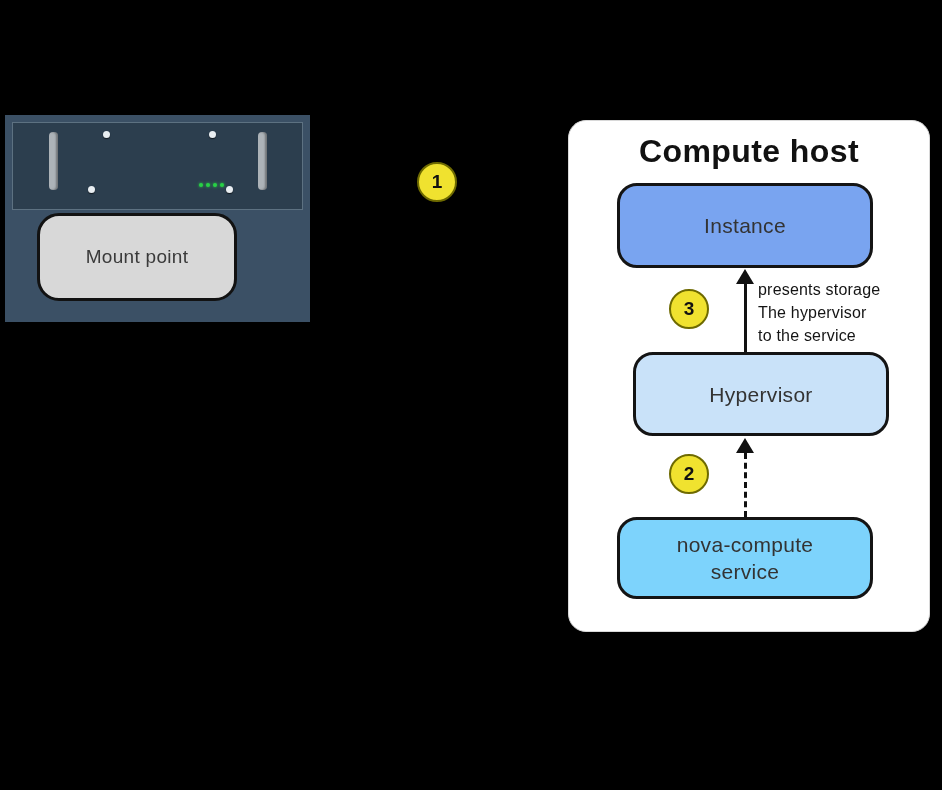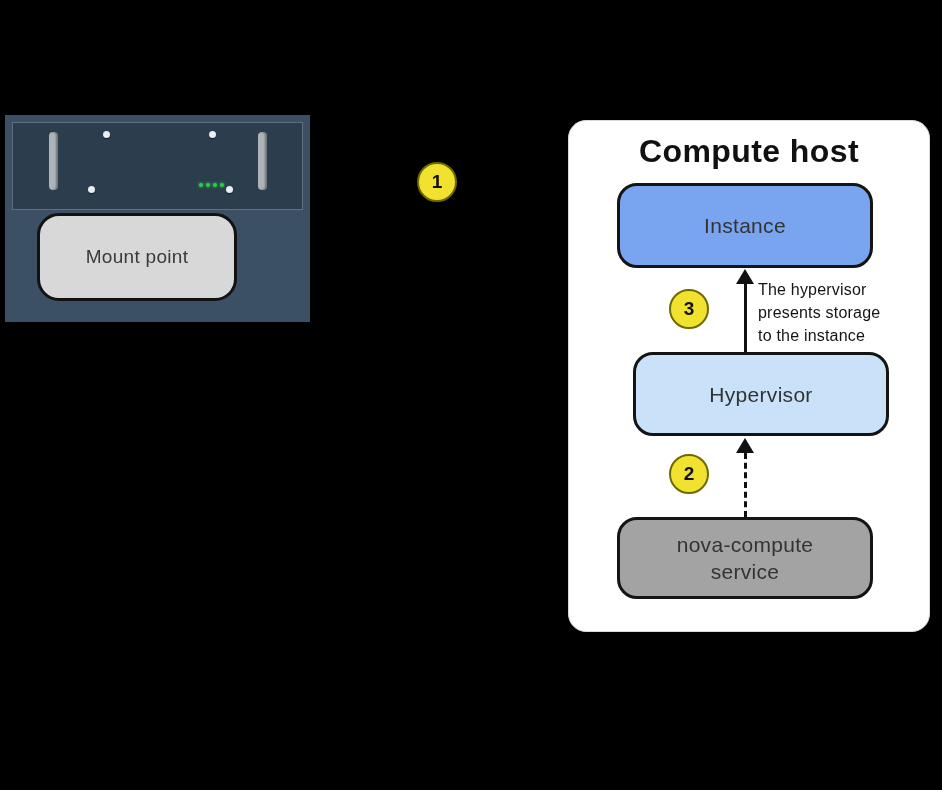--- a/index.html
+++ b/index.html
@@ -129,21 +129,21 @@
     align-items: center;
     justify-content: center;
     font-size: 21px;
     color: #333;
     letter-spacing: .3px;
     text-align: center;
     line-height: 27px;
   }
   .instance-box   { top: 62px;  height: 85px; background: #79a4f0; }
   .hypervisor-box { top: 231px; height: 84px; background: #c9e2f9; margin-left: 16px; }
-  .nova-box       { top: 396px; height: 82px; background: #a3a3a3; }
+  .nova-box       { top: 396px; height: 82px; background: #7dd3fc; }
 
   .badge-3 { left: 100px; top: 168px; }
   .badge-2 { left: 100px; top: 333px; }
 
   .arrow {
     position: absolute;
     width: 18px;
     display: flex;
     flex-direction: column;
     align-items: center;
@@ -206,23 +206,23 @@
     <div class="arrow arrow-solid">
       <span class="arrow-head"></span>
       <span class="shaft-solid"></span>
     </div>
 
     <div class="badge badge-3">
       <span>3</span>
     </div>
 
     <div class="note">
+      <div>presents storage</div>
       <div>The hypervisor</div>
-      <div>presents storage</div>
-      <div>to the instance</div>
+      <div>to the service</div>
     </div>
 
     <div class="node-box hypervisor-box">
       <span>Hypervisor</span>
     </div>
 
     <div class="arrow arrow-dashed">
       <span class="arrow-head"></span>
       <span class="shaft-dashed"></span>
     </div>

